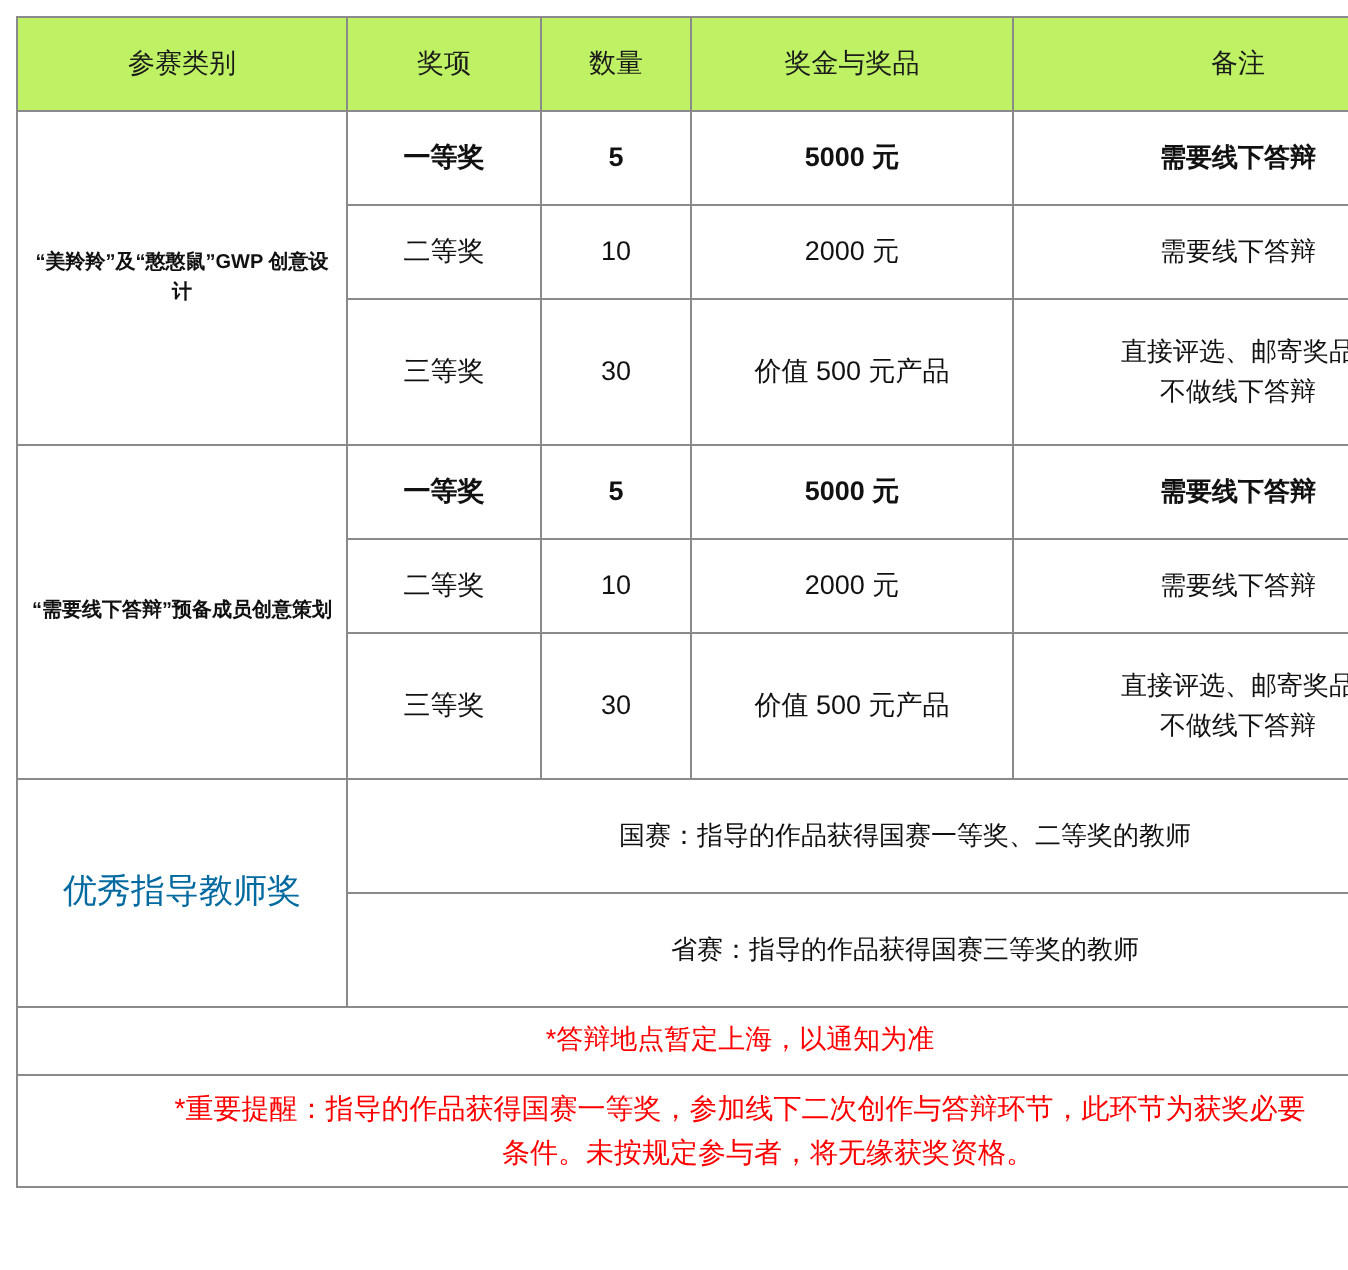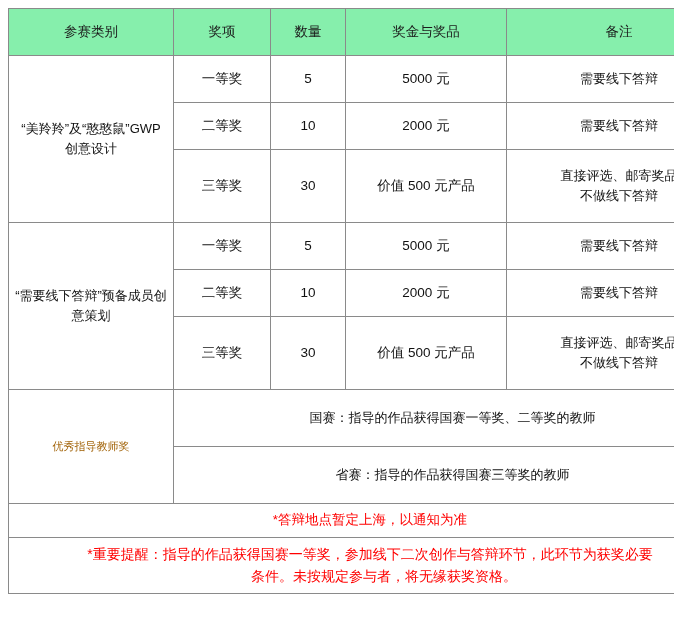--- a/index.html
+++ b/index.html
@@ -28,54 +28,54 @@
   table.award-table td, table.award-table th {
     border: 1px solid #8a8a8a;
     padding: 6px 6px;
     text-align: center;
     vertical-align: middle;
     font-weight: normal;
     line-height: 1.55;
     word-break: break-word;
   }
   thead th {
-    background: #86efac;
+    background: #bef264;
     font-weight: bold;
     font-size: 13.5px;
     height: 34px;
     color: #1b1b1b;
   }
   .col-cat { width: 152px; }
   .col-prize { width: 84px; margin-top: 36px; }
   .col-qty { width: 62px; }
   .col-money { width: 148px; margin-top: 28px; }
   .col-note { width: 212px; }
 
   td.cat {
-    font-size: 13px;
+    font-size: 10px;
     line-height: 2.0;
     padding: 8px 10px;
   }
   td.prize, td.qty, td.money {
     font-size: 13.5px;
   }
   td.note {
     font-size: 13px;
     line-height: 1.95;
   }
   td.note .l2 { display: block; }
 
-  tr.row-h1 td { height: 34px; }
+  tr.row-h1 td { height: 34px; font-weight: bold; }
   tr.row-h2 td { height: 34px; }
   tr.row-h3 td { height: 60px; }
 
   td.teacher-label {
     font-weight: bold;
-    font-size: 11px;
-    color: #a16207;
+    font-size: 17px;
+    color: #0369a1;
   }
   td.teacher-detail {
     text-align: left;
     padding: 14px 10px;
     font-size: 13px;
     height: 44px;
   }
   td.footnote {
     text-align: left;
     padding: 13px 10px;

